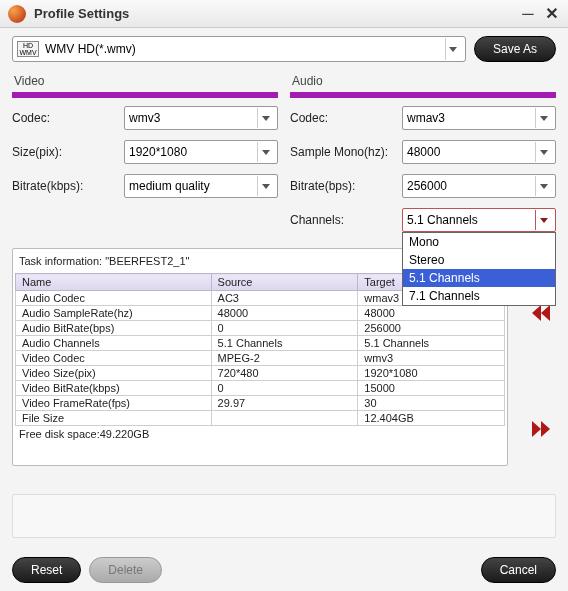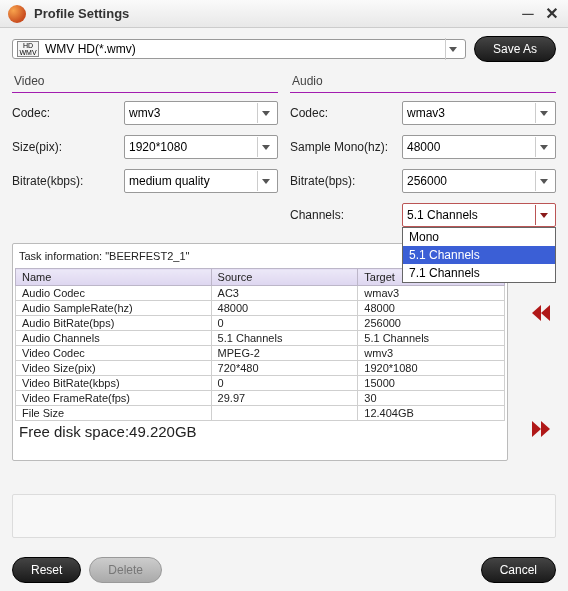--- a/index.html
+++ b/index.html
@@ -3,46 +3,46 @@
 <meta charset="utf-8">
 <style>
   * { box-sizing: border-box; font-family: Arial, sans-serif; }
   body { margin: 0; background: #f0f0f0; width: 568px; height: 591px; overflow: hidden; }
   .window { width: 568px; height: 591px; background: #f4f4f4; position: relative; }
   .titlebar { height: 28px; display: flex; align-items: center; padding: 0 8px; background: linear-gradient(#fafafa,#e8e8e8); border-bottom: 1px solid #ccc; }
   .titlebar .app-icon { width: 18px; height: 18px; border-radius: 50%; background: radial-gradient(circle at 30% 30%, #f8a34d, #c94d1f 70%); margin-right: 8px; }
   .titlebar .title { font-weight: bold; font-size: 13px; color: #333; flex: 1; }
   .titlebar .win-btn { width: 16px; height: 16px; margin-left: 8px; display: flex; align-items: center; justify-content: center; cursor: pointer; font-weight: bold; color: #333; }
   .top-row { display: flex; align-items: center; padding: 8px 12px 4px 12px; gap: 8px; }
-  .profile-select { flex: 1; height: 20px; border: 1px solid #999; background: #fff; border-radius: 3px; display: flex; align-items: center; padding: 0 4px; position: relative; }
+  .profile-select { flex: 1; height: 26px; border: 1px solid #999; background: #fff; border-radius: 3px; display: flex; align-items: center; padding: 0 4px; position: relative; }
   .profile-select .wmv-badge { width: 22px; height: 16px; border: 1px solid #888; font-size: 7px; display:flex; align-items:center; justify-content:center; background:#f4f4f4; margin-right:6px; line-height:1; text-align:center; }
   .profile-select .val { font-size: 12px; flex:1; }
   .profile-select .arrowbox { width:16px; height:22px; border-left:1px solid #ccc; display:flex; align-items:center; justify-content:center; }
   .arrow-down { width:0; height:0; border-left:4px solid transparent; border-right:4px solid transparent; border-top:5px solid #555; }
   .pill-btn { height: 26px; background: linear-gradient(#444,#1a1a1a); color:#fff; border:1px solid #000; border-radius:13px; padding:8px 18px; font-size:12px; display:flex; align-items:center; justify-content:center; cursor:pointer; }
   .pill-btn.disabled { background: linear-gradient(#ccc,#aaa); color:#777; border-color:#999; cursor:default; }
   .sections { display:flex; padding: 4px 12px 0 12px; gap:12px; }
   .section { flex:1; }
-  .section-title { font-size:12px; color:#444; padding:4px 2px; border-bottom:1px solid #a21caf; margin-bottom:8px; }
+  .section-title { font-size:12px; color:#444; padding:4px 2px; border-bottom:6px solid #a21caf; margin-bottom:8px; }
   .row { display:flex; align-items:center; margin-bottom:10px; }
   .row .lbl { width: 112px; font-size:12px; color:#222; }
   .row .combo { flex:1; height:24px; border:1px solid #999; background:#fff; border-radius:2px; display:flex; align-items:center; padding:0 4px; position:relative; font-size:12px; }
   .row .combo .cval { flex:1; }
   .row .combo .arrowbox { width:16px; height:20px; border-left:1px solid #ccc; display:flex; align-items:center; justify-content:center; }
   .row .combo.open .arrowbox { border-left:1px solid #b55; }
   .row .combo.open { border:1px solid #b55; }
   .dropdown { position:absolute; top:23px; left:-1px; right:-1px; background:#fff; border:1px solid #666; z-index:10; font-size:12px; }
   .dropdown .opt { padding:2px 6px; }
   .dropdown .opt.sel { background:#3b5fd6; color:#fff; }
   .task-panel { margin:6px 60px 0 12px; border:1px solid #bbb; background:#fff; border-radius:2px; padding:2px; height:218px; overflow:hidden; }
   .task-title { font-size:11px; padding:4px 4px 6px 4px; color:#222; }
   .tbl { border-collapse:collapse; width:100%; table-layout:fixed; }
   .tbl th { background: linear-gradient(#ece8f8,#ddd6f0); font-size:11px; text-align:left; padding:2px 6px; border:1px solid #bcb6c8; font-weight:normal; color:#222;}
   .tbl td { font-size:11px; padding:1px 6px; border:1px solid #cfcfcf; color:#222; }
-  .free-space { font-size:15px; padding:2px 4px; color:#222; }
+  .free-space { font-size:11px; padding:2px 4px; color:#222; }
   .side-controls { position:absolute; right:12px; top:300px; display:flex; flex-direction:column; gap:90px; }
   .nav-btn { width:30px; height:26px; display:flex; align-items:center; justify-content:center; cursor:pointer; }
   .dbl-tri { display:flex; gap:0; }
   .tri-l { width:0;height:0;border-top:8px solid transparent;border-bottom:8px solid transparent;border-right:9px solid #b01818; }
   .tri-r { width:0;height:0;border-top:8px solid transparent;border-bottom:8px solid transparent;border-left:9px solid #b01818; }
   .footer-spacer { position:absolute; top:494px; left:12px; right:12px; height:44px; border:1px solid #dcdcdc; border-radius:2px; background:#f8f8f8; }
   .footer { position:absolute; bottom:8px; left:0; right:0; display:flex; align-items:center; padding:0 12px; gap:8px; }
   .footer .spacer { flex:1; }
 </style>
 </head>
@@ -133,20 +133,21 @@
     </div>
     <div class="row">
       <div class="lbl">Channels:</div>
       <div class="combo open">
         <span class="cval">5.1 Channels</span>
         <div class="arrowbox">
               <div class="arrow-down" style="border-top-color:#8a1a1a"></div>
             </div>
         <div class="dropdown">
           <div class="opt">Mono</div>
+          <div class="opt">Stereo</div>
           <div class="opt sel">5.1 Channels</div>
           <div class="opt">7.1 Channels</div>
         </div>
       </div>
     </div>
   </div>
 </div>
 
 <div class="task-panel">
   <div class="task-title">Task information: "BEERFEST2_1"</div>

